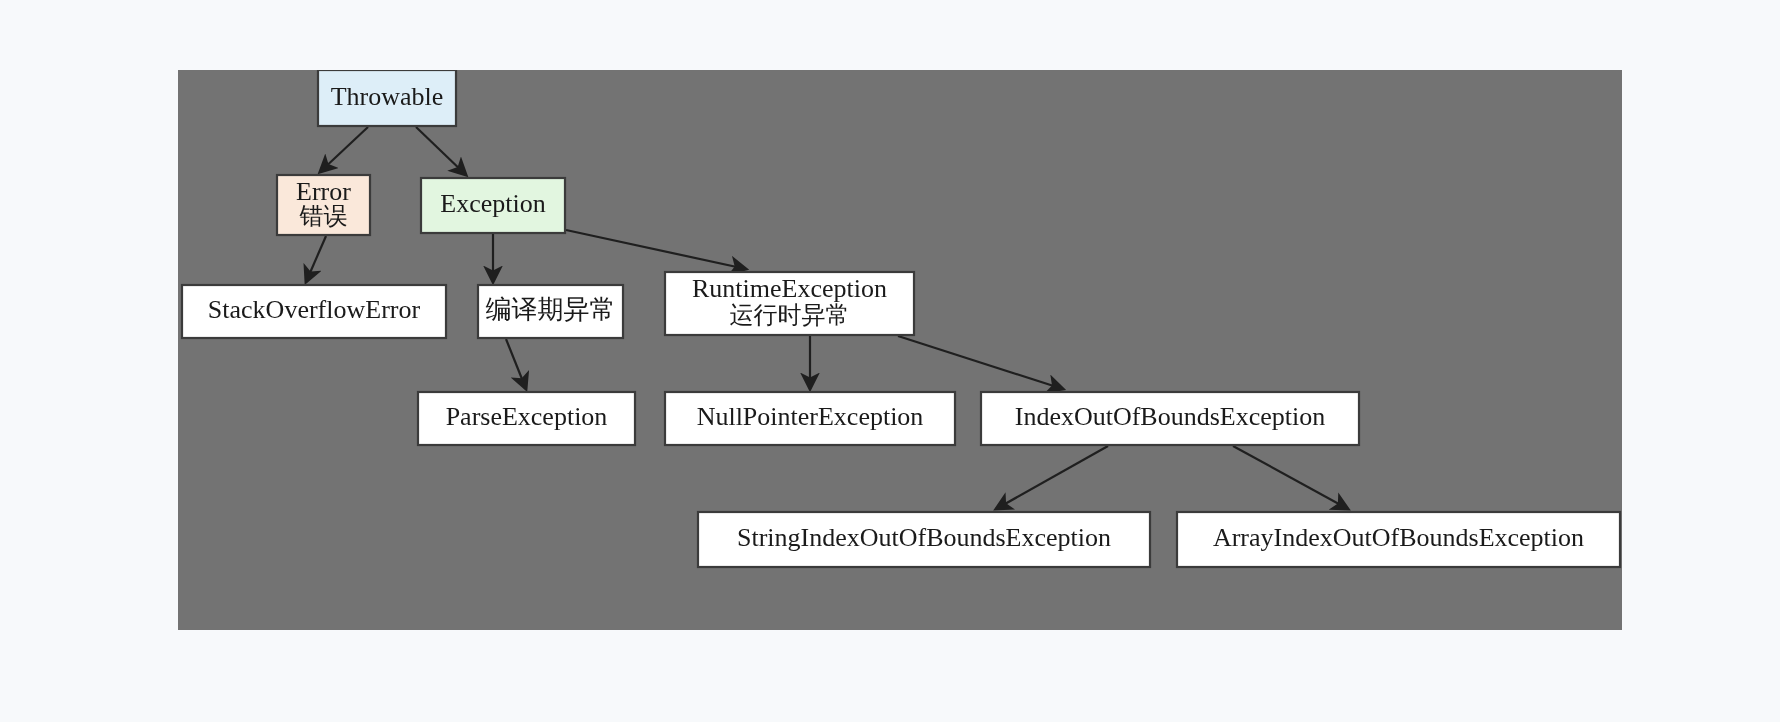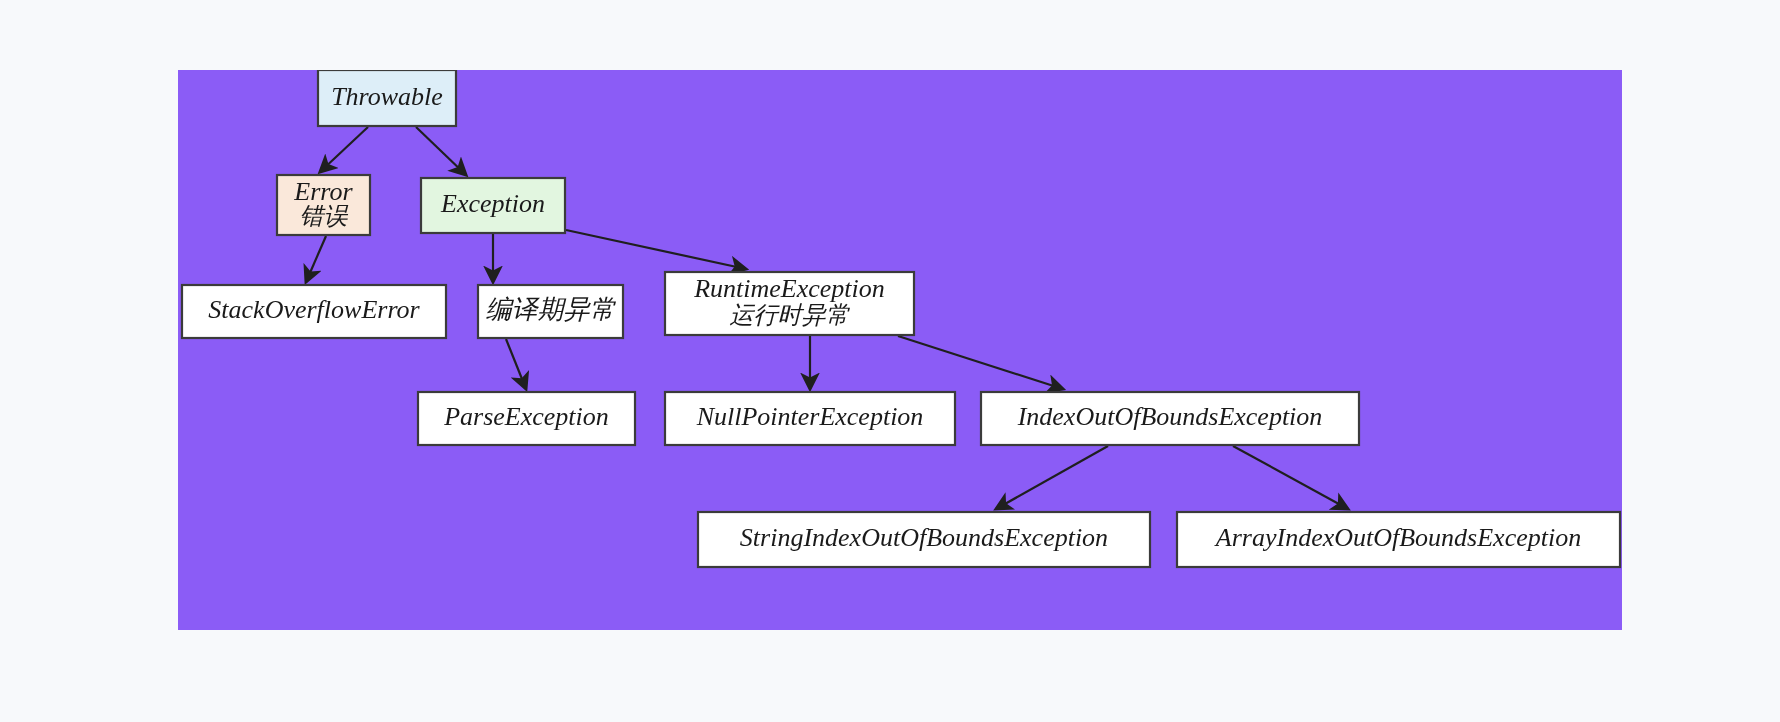--- a/index.html
+++ b/index.html
@@ -18,22 +18,21 @@
     width: 1780px;
     height: 722px;
     background: #f7f9fb;
   }
   #canvas {
     position: absolute;
     left: 178px;
     top: 70px;
     width: 1444px;
     height: 560px;
-    background: #8b5cf6;
-    font-style: italic;
+    background: #737373;
   }
   #diagram-svg {
     position: absolute;
     left: 0;
     top: 0;
     width: 1444px;
     height: 560px;
     display: block;
   }
   .node-rect {

